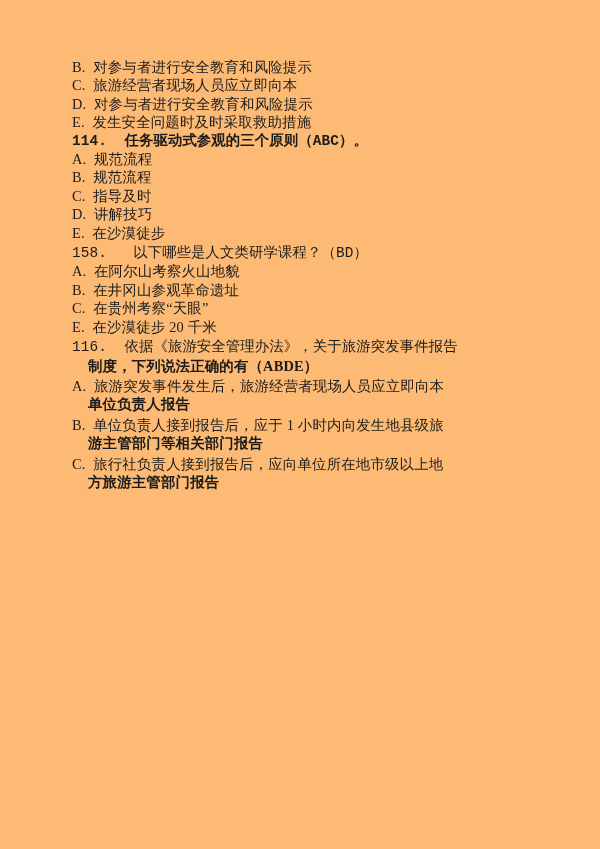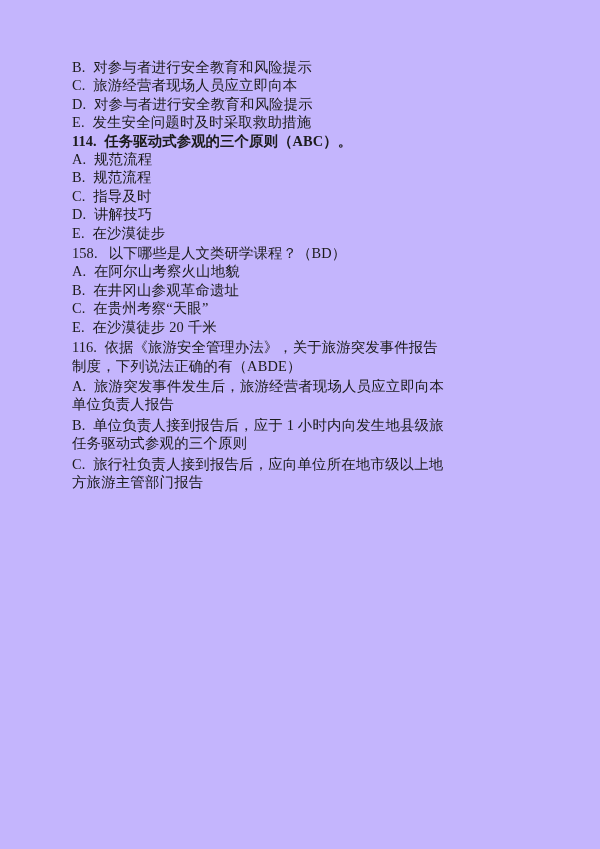--- a/index.html
+++ b/index.html
@@ -12,44 +12,46 @@
     width: 600px;
     height: 849px;
     font-family: "Liberation Serif", "DejaVu Serif", serif;
     color: #1b1b1b;
     overflow: hidden;
   }
   .page {
     position: relative;
     width: 600px;
     height: 849px;
-    background: #c4b5fd;
+    background: #fdba74;
     padding: 60px 58px 0 72px;
   }
   .doc-body {
     font-size: 14.4px;
     line-height: 1.0;
   }
   .line {
     white-space: pre-wrap;
     letter-spacing: 0.2px;
   }
   
   .opt {
     margin: 0 0 4px 0;
     padding-left: 0;
     text-indent: 0;
   }
   .q {
     margin: 0 0 4px 0;
     font-weight: bold;
+    font-family: Liberation Mono, monospace;
   }
   .q.normal { font-weight: normal; }
   .cont {
-    margin: 0 0 4px 0;
+    margin: 0 0 4px 16px;
+    font-weight: bold;
   }
   .s1 { margin-top: 0px; }
   .s2 { margin-top: 4px; }
   .s3 { margin-top: 6px; }
   .num-q {
     letter-spacing: 0.1px;
   }
 </style>
 </head>
 <body>
@@ -77,19 +79,19 @@
     <div class="line opt s2">C.  在贵州考察“天眼”</div>
     <div class="line opt s2">E.  在沙漠徒步 20 千米</div>
 
     <div class="line q normal num-q s3">116.  依据《旅游安全管理办法》，关于旅游突发事件报告</div>
     <div class="line cont">制度，下列说法正确的有（ABDE）</div>
 
     <div class="line opt s3">A.  旅游突发事件发生后，旅游经营者现场人员应立即向本</div>
     <div class="line cont">单位负责人报告</div>
 
     <div class="line opt s3">B.  单位负责人接到报告后，应于 1 小时内向发生地县级旅</div>
-    <div class="line cont">任务驱动式参观的三个原则</div>
+    <div class="line cont">游主管部门等相关部门报告</div>
 
     <div class="line opt s3">C.  旅行社负责人接到报告后，应向单位所在地市级以上地</div>
     <div class="line cont">方旅游主管部门报告</div>
 
   </div>
 </div>
 
 </body></html>

